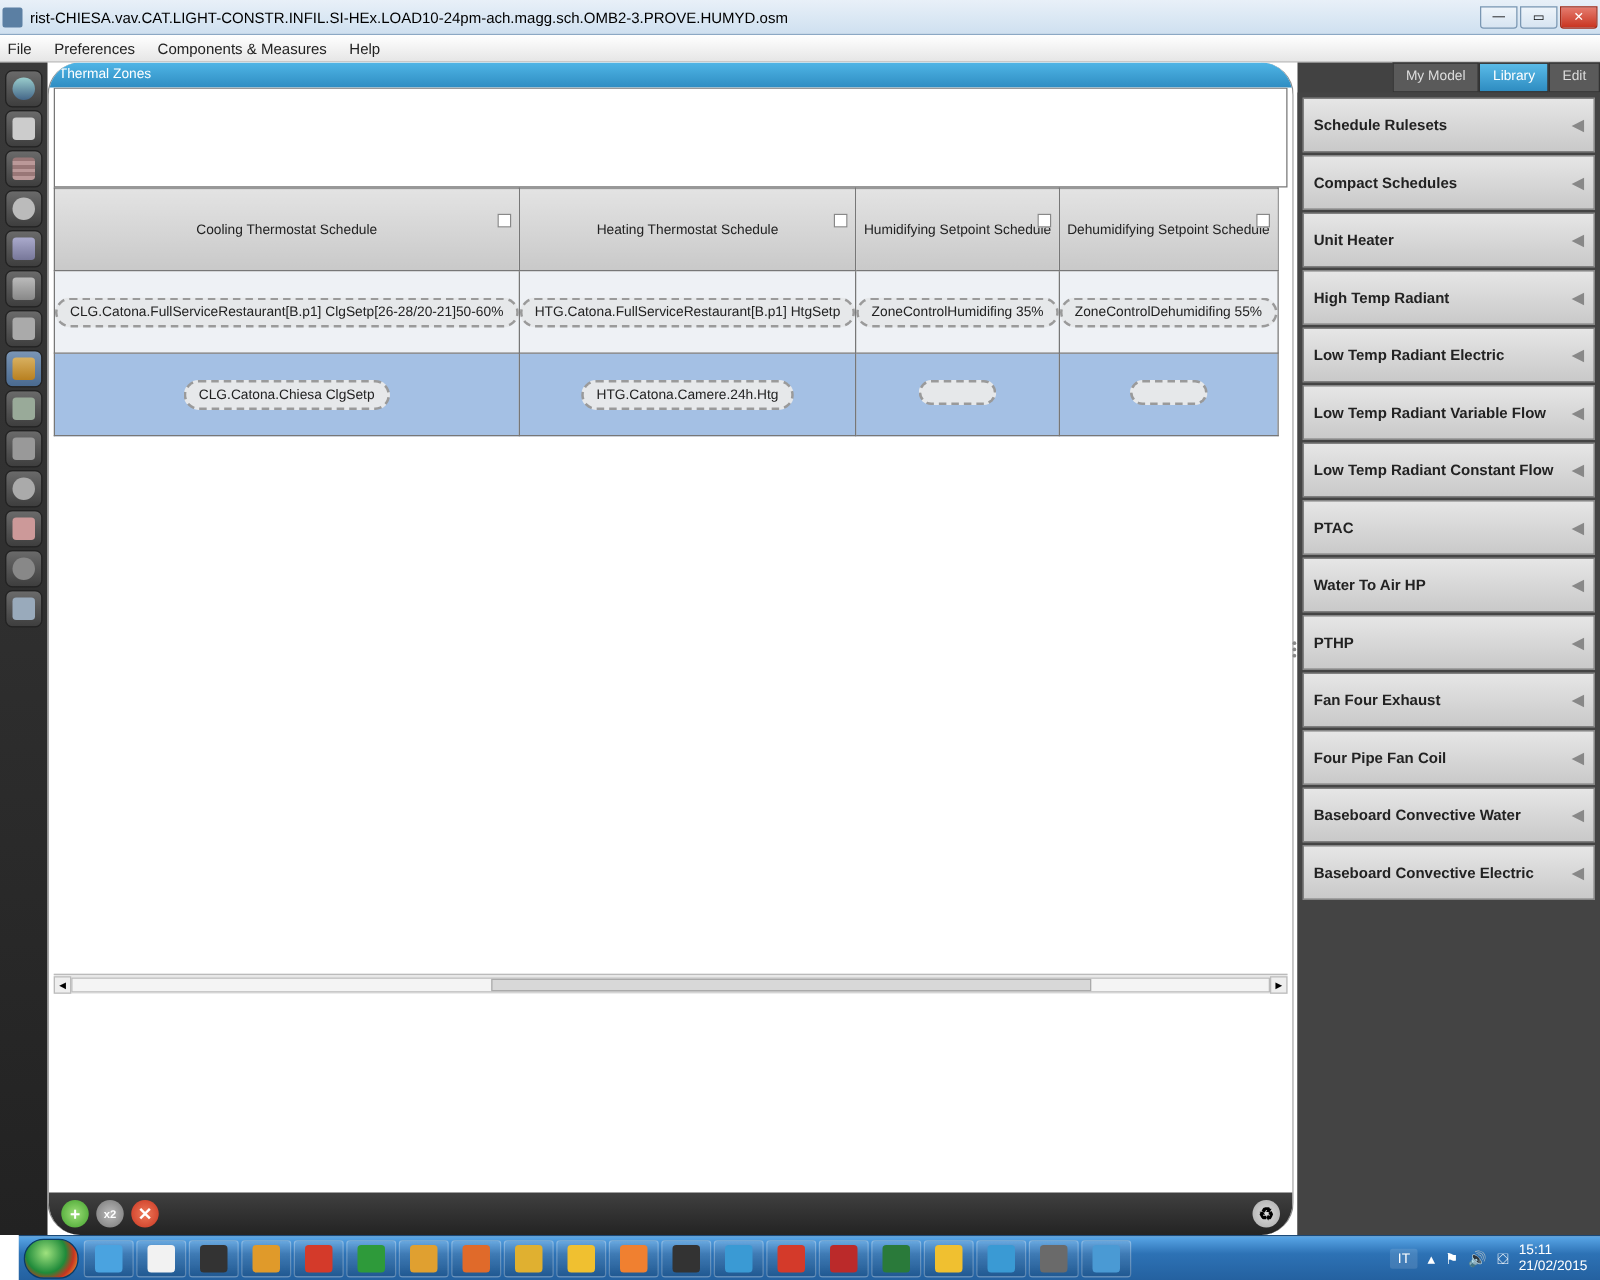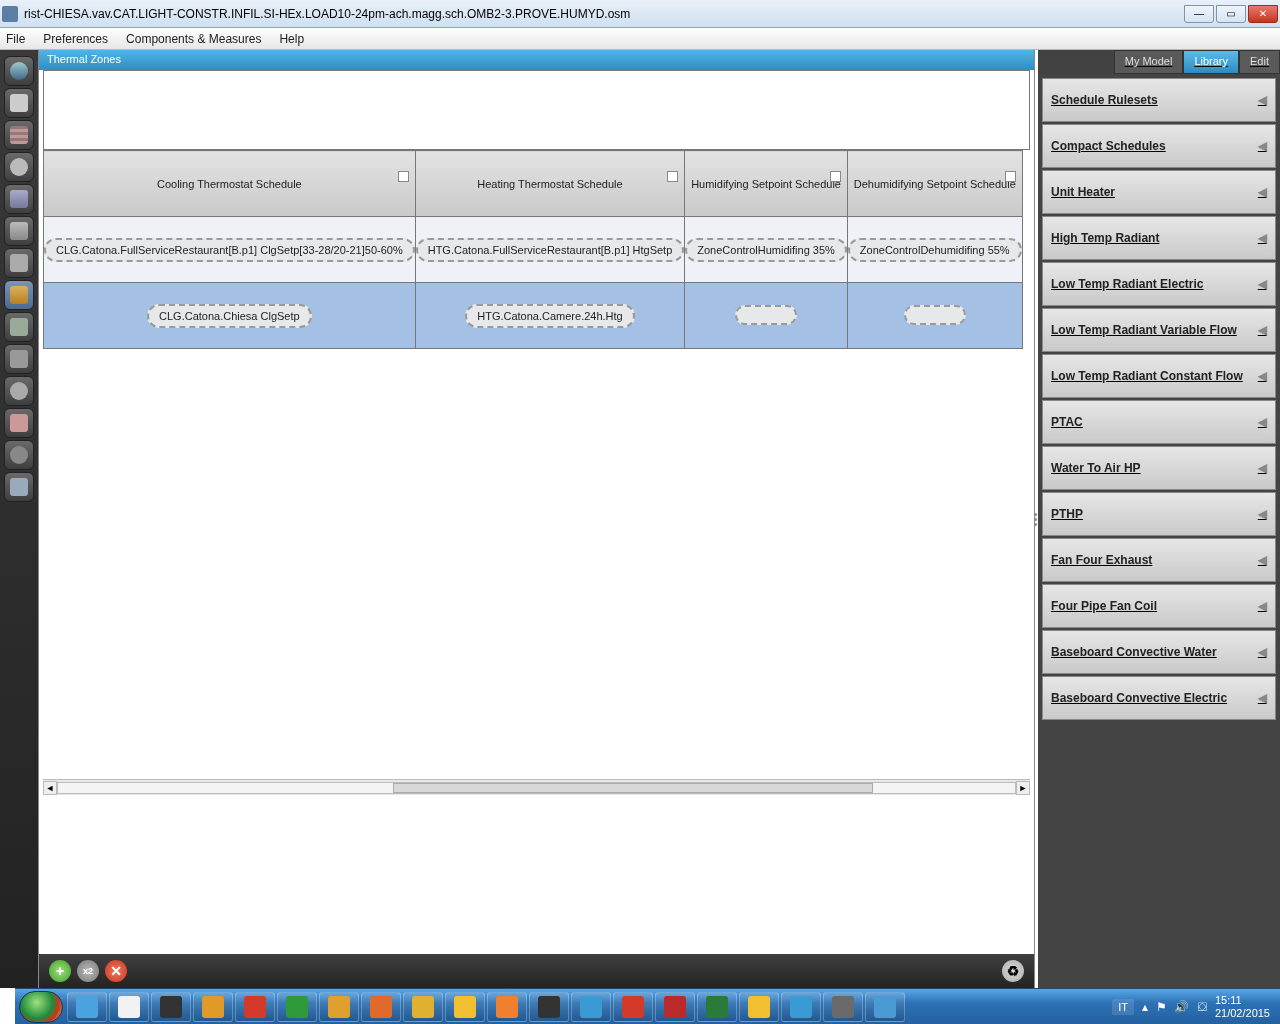--- a/index.html
+++ b/index.html
@@ -17,21 +17,21 @@
 .menubar { height: 22px; background: linear-gradient(#fff,#e6e6e6); border-bottom: 1px solid #b8b8b8; display:flex; align-items:center; padding: 0 6px; font-size:12px; gap: 18px; color:#222;}
 .menubar span { cursor:pointer; }
 
 
 .workspace { display:flex; height: calc(100% - 28px - 22px - 36px); }
 .left-tools { width: 38px; background: linear-gradient(#3a3a3a,#222); display:flex; flex-direction:column; align-items:center; padding-top:6px; gap:2px; }
 .tool { width:30px; height:30px; border-radius:6px; background: linear-gradient(#6a6a6a,#3e3e3e); border:1px solid #222; display:flex; align-items:center; justify-content:center; cursor:pointer; }
 .tool.active { background: linear-gradient(#7a95b5,#4a6a90); }
 .tool-glyph { width:18px; height:18px; border-radius:3px; background:#bcbcbc; }
 
-.center { flex:1; display:flex; flex-direction:column; background:#fff; border-left:1px solid #888; border-right:1px solid #888; position:relative; overflow:hidden;}
+.center { flex:1; display:flex; flex-direction:column; background:#fff; border-left:1px solid #888; border-right:1px solid #888; position:relative; overflow:hidden;border-radius:26px;}
 .center-header { height: 20px; background: linear-gradient(#4fb5e6,#2f8dc2); color:#fff; font-size:11px; padding: 3px 8px;}
 .grid-area { flex:1; overflow:auto; padding: 0px 0 0 0; }
 .blank-top { height: 80px; border:1px solid #777; margin: 0 4px 0 4px; background:#fff; }
 
 .grid { border-collapse:collapse; width: 910px; margin: 0 4px; }
 .grid th, .grid td { border:1px solid #777; font-size:11px; color:#222; text-align:center; }
 .grid th { background: linear-gradient(#e3e3e3,#c9c9c9); height:66px; font-weight:normal; position:relative; }
 .grid th .chk { width:11px; height:11px; border:1px solid #888; background:#fff; position:absolute; right:6px; top:20px; }
 .grid td { height:66px; background:#eef1f5; }
 .grid tr.selected td { background:#a4c0e4; }
@@ -44,21 +44,21 @@
 .hscroll .thumb { position:absolute; left:35%; width:480px; height:10px; background:#d8d8d8; border:1px solid #aaa; top:0;}
 .hscroll .arr { width:14px; height:14px; border:1px solid #bbb; background:#eee; font-size:9px; display:flex;align-items:center;justify-content:center; cursor:pointer;}
 
 .bottom-bar { height:34px; background: linear-gradient(#404040,#232323); display:flex; align-items:center; padding: 0 10px; gap:6px; margin-top:16px;}
 .rbtn { width:22px; height:22px; border-radius:50%; display:flex; align-items:center; justify-content:center; font-size:14px; font-weight:bold; cursor:pointer; }
 .rbtn.add { background: radial-gradient(#9fe07a,#3f9f2a); color:#fff; }
 .rbtn.x2 { background: radial-gradient(#bbb,#777); color:#fff; font-size:9px;}
 .rbtn.del { background: radial-gradient(#ef7a5a,#c83420); color:#fff;}
 .rbtn.recycle { background: radial-gradient(#ddd,#aaa);}
 
-.right-panel { width: 242px; background:#424242; display:flex; flex-direction:column;text-decoration:underline; }
+.right-panel { width: 242px; background:#424242; display:flex; flex-direction:column; }
 .right-tabs { display:flex; height: 24px; justify-content:flex-end;}
 .rtab { padding: 4px 10px; font-size:11px; color:#ddd; background:#5a5a5a; border:1px solid #333; cursor:pointer;}
 .rtab.active { background: linear-gradient(#5abbe8,#2e8cc1); color:#fff;}
 .lib { flex:1; background:#444; overflow-y:auto; padding: 4px 4px;}
 .lib-item { background: linear-gradient(#e6e6e6,#c9c9c9); border:1px solid #888; padding: 10px 8px; font-size:12px; font-weight:bold; color:#222; display:flex; justify-content:space-between; align-items:center; margin-bottom:2px; cursor:pointer; min-height:44px;}
 .lib-item .tri { color:#888; font-size:12px;}
 .dots { width: 6px; display:flex; flex-direction:column; align-items:center; justify-content:center; gap:2px; margin-left:-3px; position:relative; z-index:5;}
 .dots span { width:3px; height:3px; border-radius:50%; background:#888;}
 
 
@@ -153,21 +153,21 @@
         <thead>
           <tr>
             <th><span>Cooling Thermostat Schedule</span><div class="chk"></div></th>
             <th><span>Heating Thermostat Schedule</span><div class="chk"></div></th>
             <th><span>Humidifying Setpoint Schedule</span><div class="chk"></div></th>
             <th><span>Dehumidifying Setpoint Schedule</span><div class="chk"></div></th>
           </tr>
         </thead>
         <tbody id="grid-body">
             <tr>
-              <td><span class="pill">CLG.Catona.FullServiceRestaurant[B.p1]  ClgSetp[33-28/20-21]50-60%</span></td>
+              <td><span class="pill">CLG.Catona.FullServiceRestaurant[B.p1]  ClgSetp[26-28/20-21]50-60%</span></td>
               <td><span class="pill">HTG.Catona.FullServiceRestaurant[B.p1] HtgSetp</span></td>
               <td><span class="pill">ZoneControlHumidifing 35%</span></td>
               <td><span class="pill">ZoneControlDehumidifing 55%</span></td>
             </tr>
             <tr class="selected">
               <td><span class="pill">CLG.Catona.Chiesa ClgSetp</span></td>
               <td><span class="pill">HTG.Catona.Camere.24h.Htg</span></td>
               <td><span class="pill empty"></span></td>
               <td><span class="pill empty"></span></td>
             </tr>

